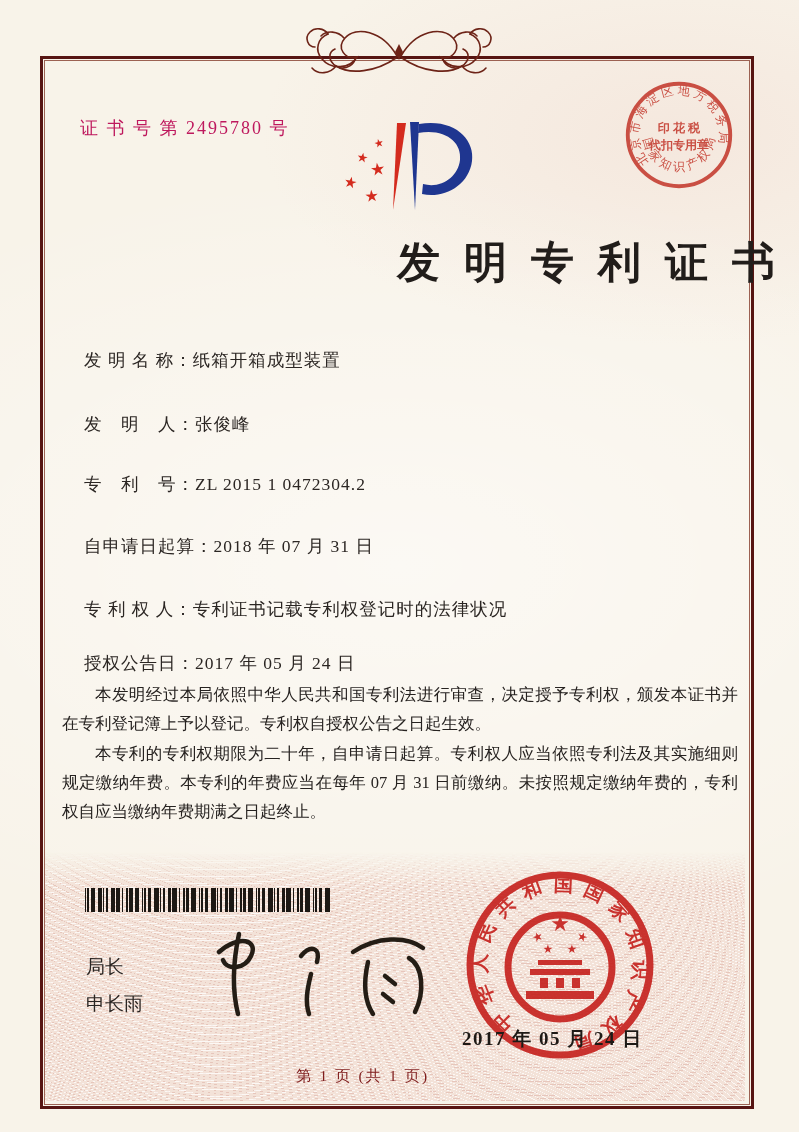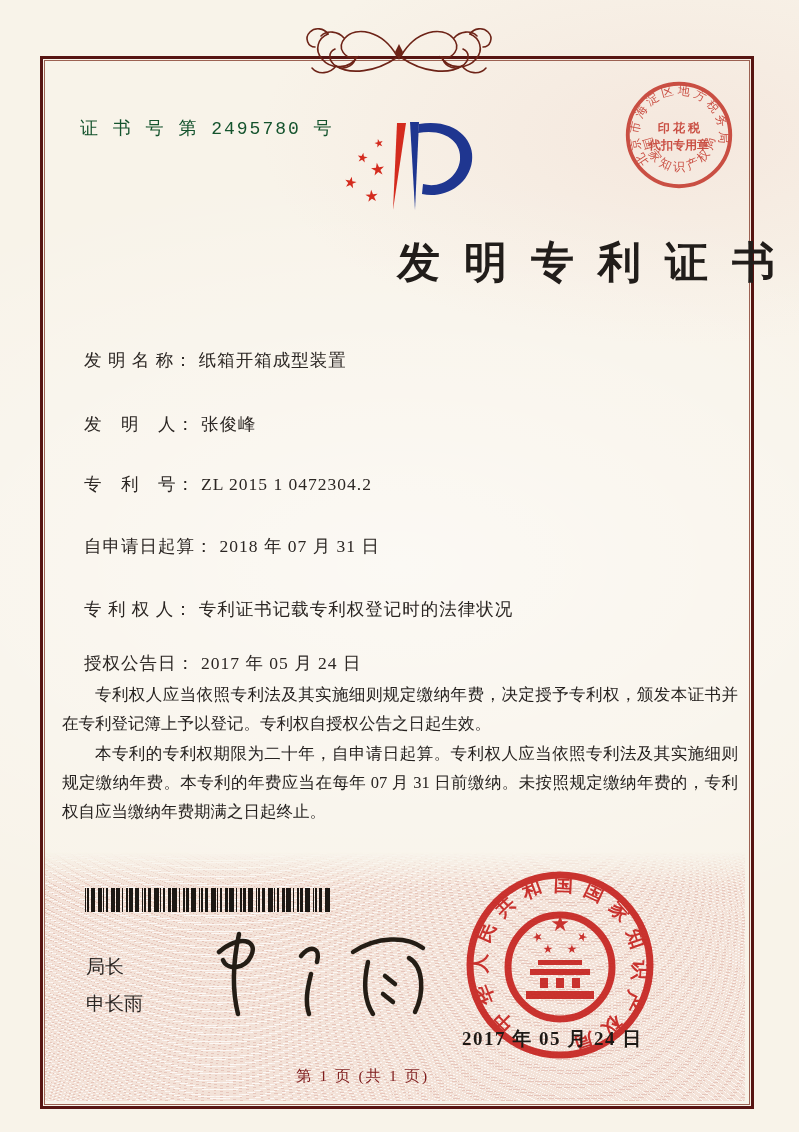--- a/index.html
+++ b/index.html
@@ -29,34 +29,34 @@
     position:absolute;left:45px;top:852px;width:700px;height:249px;
     background-color:#f3e2d8;
     background-image:
       repeating-radial-gradient(ellipse 1100px 420px at 25% 135%, rgba(255,255,255,.75) 0 1px, transparent 1px 6px),
       repeating-radial-gradient(ellipse 1200px 480px at 75% -45%, rgba(205,140,128,.32) 0 1px, transparent 1px 7px);
     -webkit-mask-image:linear-gradient(to bottom, transparent, #000 34px);
             mask-image:linear-gradient(to bottom, transparent, #000 34px);
   }
   .cert-no{
     position:absolute;left:80px;top:116px;
-    font-size:18px;letter-spacing:2px;color:#14532d;font-family:Liberation Mono, monospace;
+    font-size:18px;letter-spacing:2px;color:#be185d;
   }
   .flourish{position:absolute;left:244px;top:16px;}
   .logo{position:absolute;left:325px;top:98px;}
   .tax-stamp{position:absolute;left:621px;top:77px;opacity:.88;}
   .title{
     position:absolute;left:0;right:0;top:234px;text-align:right;
     font-size:43px;font-weight:bold;letter-spacing:24px;padding-left:24px;
     color:#211d1a;
   }
   .fields{position:absolute;left:84px;top:0;width:640px;}
   .field-row{position:absolute;left:0;white-space:nowrap;font-size:17.5px;color:#2b2623;}
   .field-row .flabel{letter-spacing:1px;}
-  .field-row .fvalue{margin-left:6px;letter-spacing:1px;}
+  .field-row .fvalue{margin-left:0;letter-spacing:1px;}
   .row-0{top:348px;} .row-1{top:412px;} .row-2{top:472px;}
   .row-3{top:534px;} .row-4{top:597px;} .row-5{top:651px;}
   .body-text{
     position:absolute;left:62px;top:680px;width:676px;
     font-size:16.5px;line-height:1.78;text-align:justify;color:#262220;
   }
   .body-text p{margin:0;text-indent:2em;}
   .barcode{position:absolute;left:85px;top:888px;height:24px;display:flex;align-items:stretch;}
   .barcode .bar{background:#1c1814;}
   .barcode .gap{background:transparent;}
@@ -146,21 +146,21 @@
   </div>
   <div class="field-row row-4">
     <span class="flabel">专 利 权 人：</span><span class="fvalue">专利证书记载专利权登记时的法律状况</span>
   </div>
   <div class="field-row row-5">
     <span class="flabel">授权公告日：</span><span class="fvalue">2017 年 05 月 24 日</span>
   </div>
 </div>
 
 <div class="body-text">
-  <p>专利权人应当依照专利法及其实施细则规定缴纳年费，决定授予专利权，颁发本证书并在专利登记簿上予以登记。专利权自授权公告之日起生效。</p>
+  <p>本发明经过本局依照中华人民共和国专利法进行审查，决定授予专利权，颁发本证书并在专利登记簿上予以登记。专利权自授权公告之日起生效。</p>
   <p>本专利的专利权期限为二十年，自申请日起算。专利权人应当依照专利法及其实施细则规定缴纳年费。本专利的年费应当在每年 07 月 31 日前缴纳。未按照规定缴纳年费的，专利权自应当缴纳年费期满之日起终止。</p>
 </div>
 
 <div class="barcode" id="barcode">
     <div class="bar" style="width: 1.1px;"></div>
     <div class="gap" style="width: 1px;"></div>
     <div class="bar" style="width: 2.2px;"></div>
     <div class="gap" style="width: 2px;"></div>
     <div class="bar" style="width: 3.3px;"></div>
     <div class="gap" style="width: 3px;"></div>

